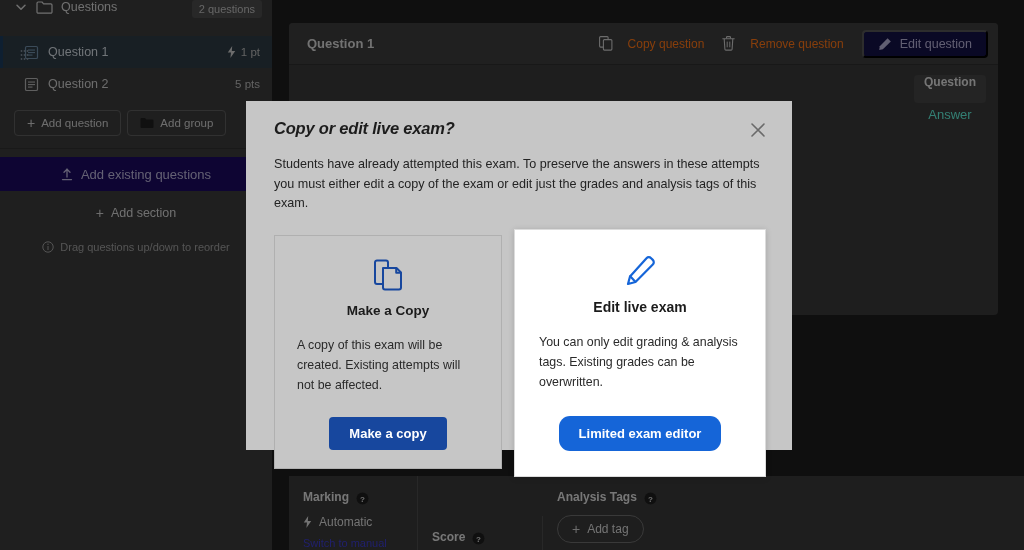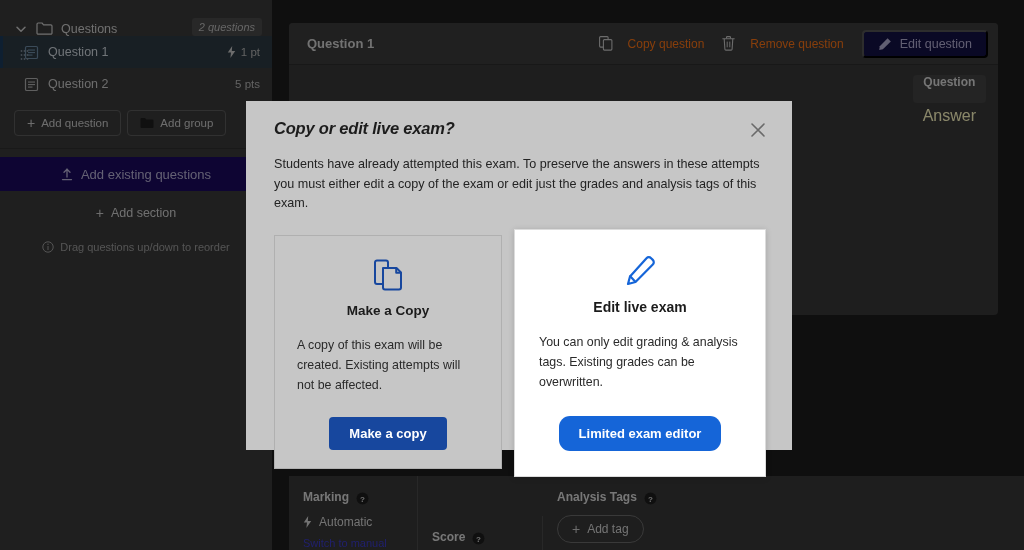--- a/index.html
+++ b/index.html
@@ -22,38 +22,38 @@
 
   
   .sidebar {
     position: absolute; left: 0; top: 0;
     width: 272px; height: 550px;
     background: #3a3a3a;
   }
 
   .questions-header {
     height: 36px;
-    display: flex; align-items: flex-end;
+    display: flex; align-items: flex-start;
     padding: 0 10px 0 14px;
     background: #3a3a3a;
     gap: 8px;
   }
   .chev {
     width: 14px; height: 14px;
     flex: 0 0 auto;
     display: flex; align-items: center; justify-content: center;
   }
   .folder-ico { width: 17px; height: 15px; flex: 0 0 auto; }
   .qh-label {
     font-size: 12.5px; color: #cfcfcf; flex: 1 1 auto;
   }
   .qcount-badge {
     font-size: 11px; color: #bdbdbd;
     background: #4a4a4a;
-    padding: 3px 7px; border-radius: 3px; font-style: italic;
+    padding: 3px 7px; border-radius: 3px;
   }
 
   .q-row {
     position: relative;
     height: 32px;
     display: flex; align-items: center;
     padding-left: 24px; padding-right: 12px;
     gap: 9px;
   }
   .q-row.selected {
@@ -155,21 +155,21 @@
     display: flex; align-items: center;
     height: 28px;
     background: #434343;
     border-radius: 4px;
     padding: 0 10px;
     gap: 9px;
     flex-direction: column;
   }
   .qa-q { font-size: 12px; color: #d9d9d9; font-weight: 600; }
   .qa-sep { width: 1px; height: 14px; background: #5a5a5a; }
-  .qa-a { font-size: 16px; color: #fef9c3; }
+  .qa-a { font-size: 13px; color: #5eead4; }
 
   
   .bottom-bar {
     position: absolute;
     left: 289px; top: 476px;
     width: 735px; height: 74px;
     background: #383838;
     display: flex;
   }
   .bb-col {

